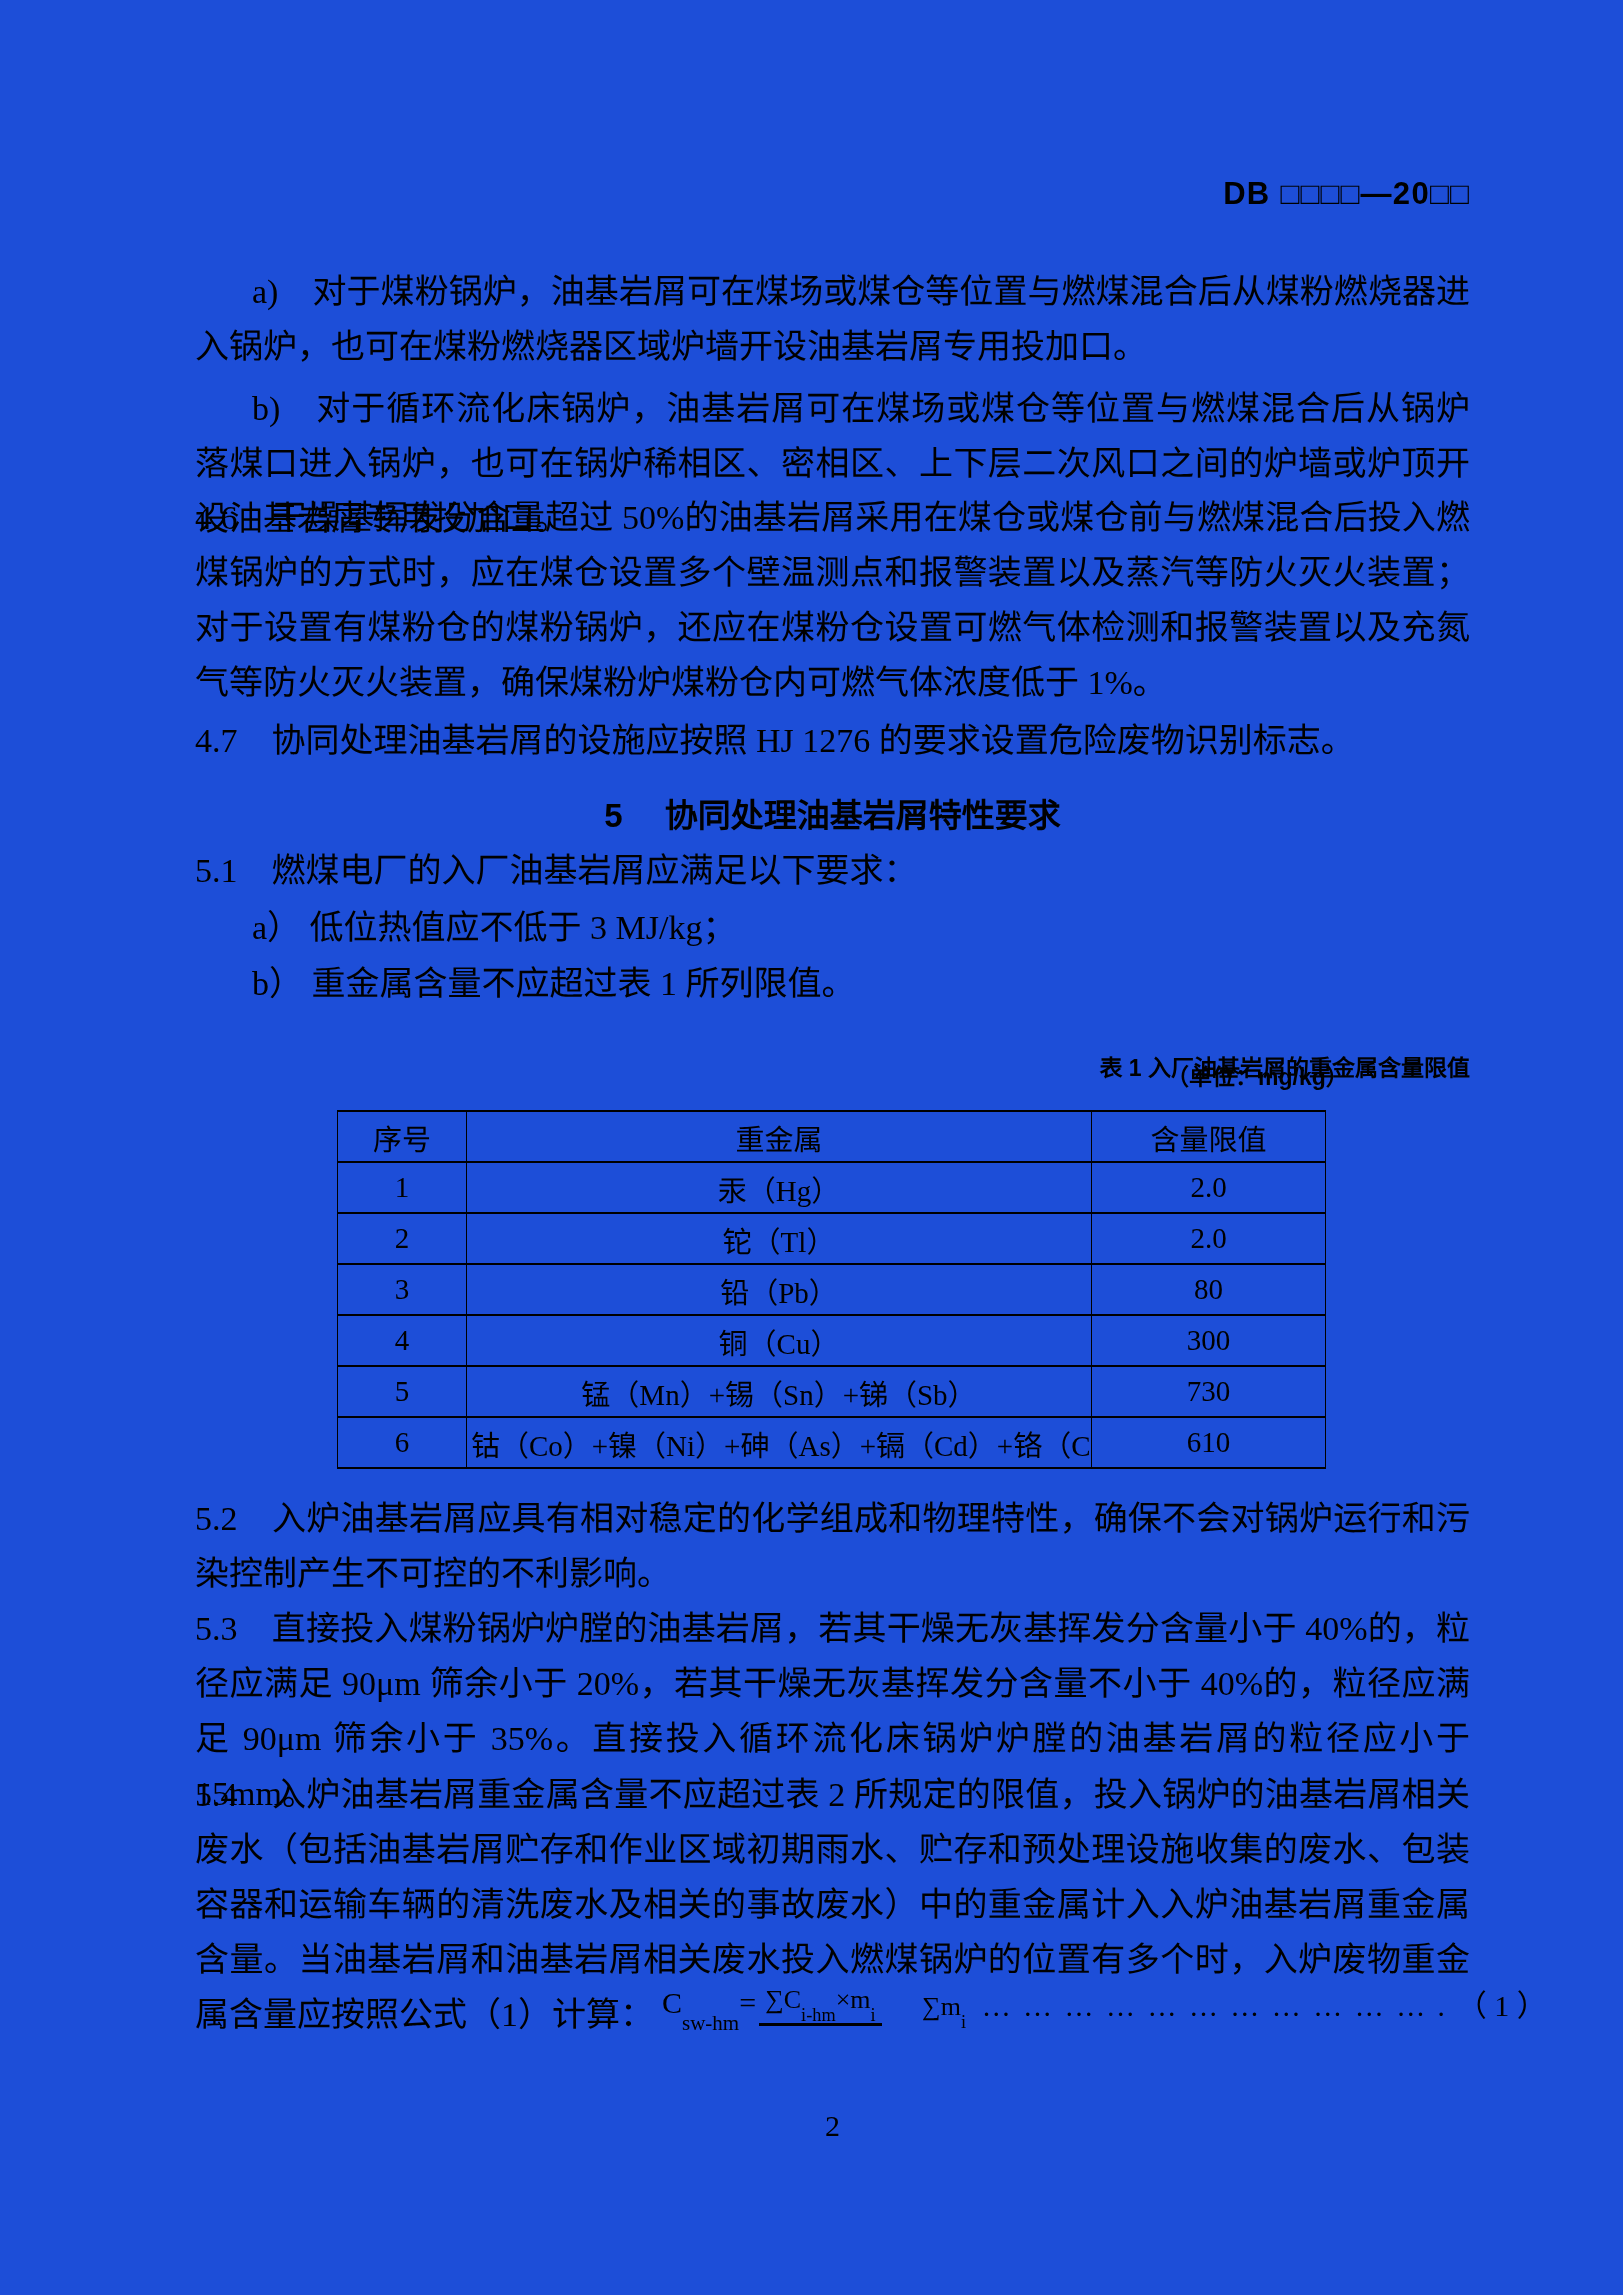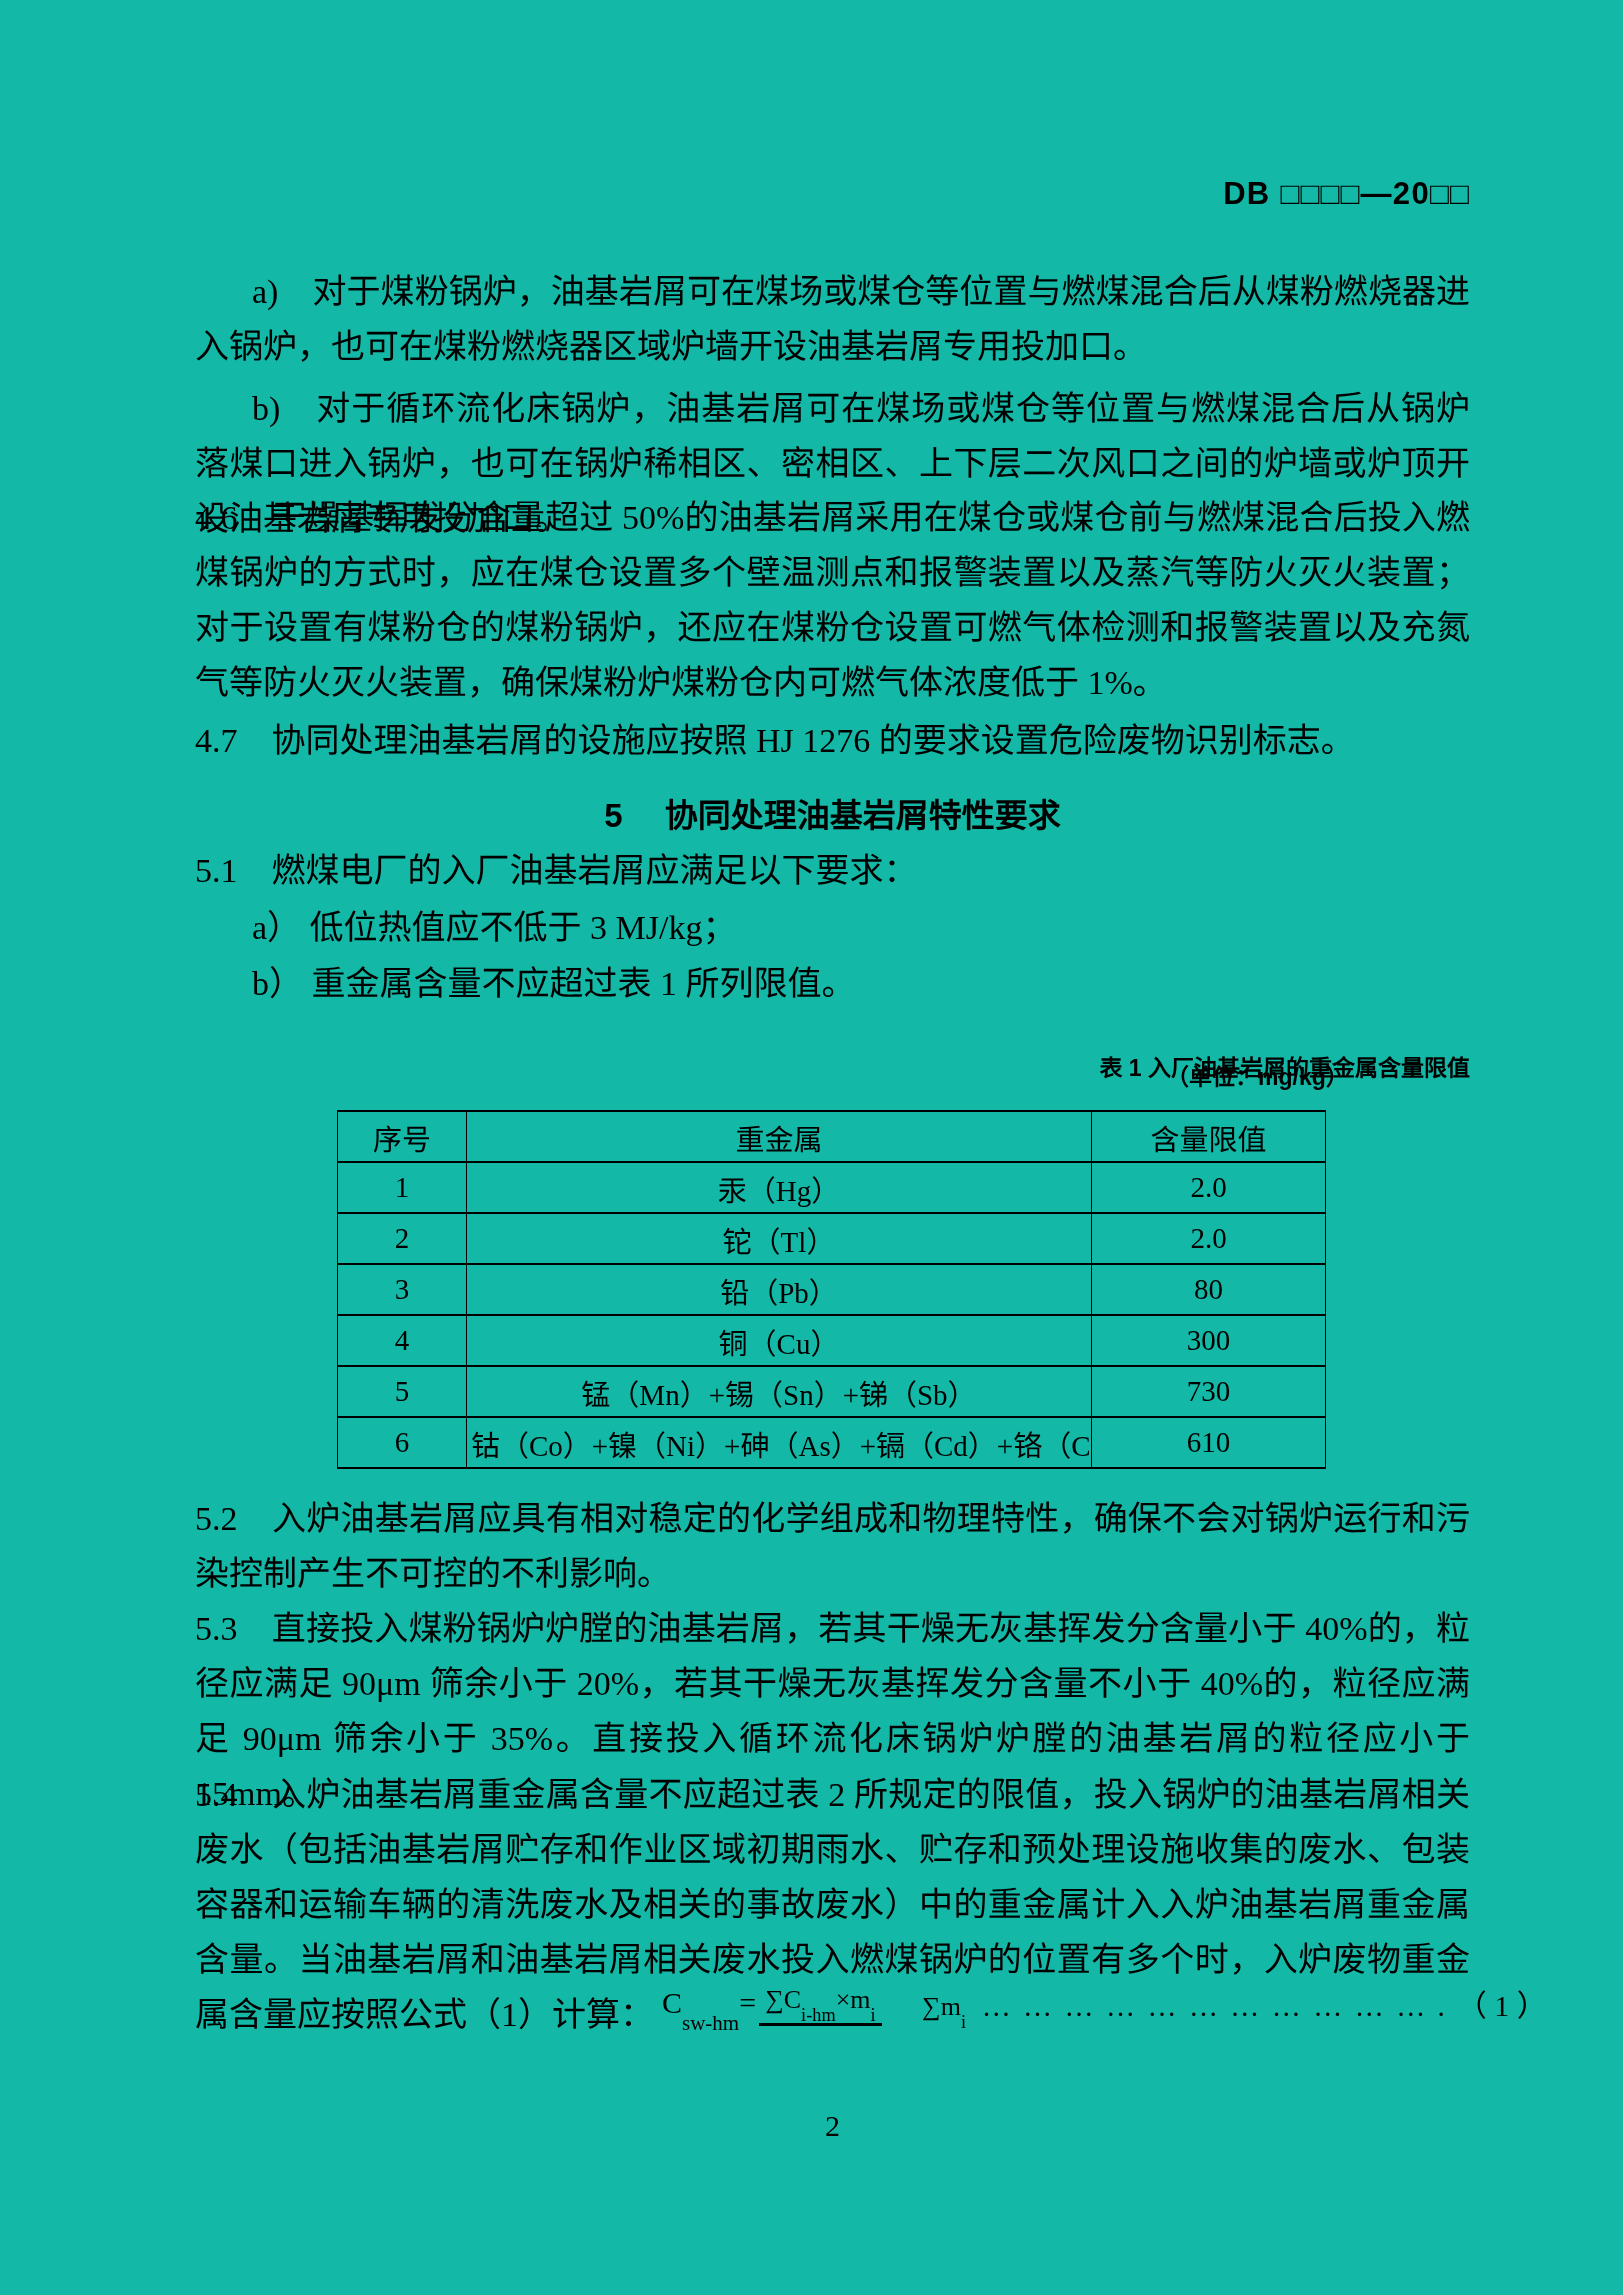--- a/index.html
+++ b/index.html
@@ -1,17 +1,17 @@
 <!DOCTYPE html>
 <html lang="zh-CN" style="font-size:10.5px"><head>
 <meta charset="utf-8">
 <style>
   html,body { margin:0; padding:0; background:#ffffff; }
   .page {
-    position:relative; width:1623px; height:2295px; background:#14b8a6;
+    position:relative; width:1623px; height:2295px; background:#1d4ed8;
     color:#000; font-family:"Liberation Serif","DejaVu Serif",serif;
     overflow:hidden;
   }
   .doccode {
     position:absolute; top:175px; left:195px; width:1275px;
     text-align:right; font-family:"Liberation Sans","DejaVu Sans",sans-serif;
     font-weight:bold; font-size:31px; letter-spacing:1.3px; line-height:37px;
   }
   .para {
     position:absolute; left:195px; width:1275px;

